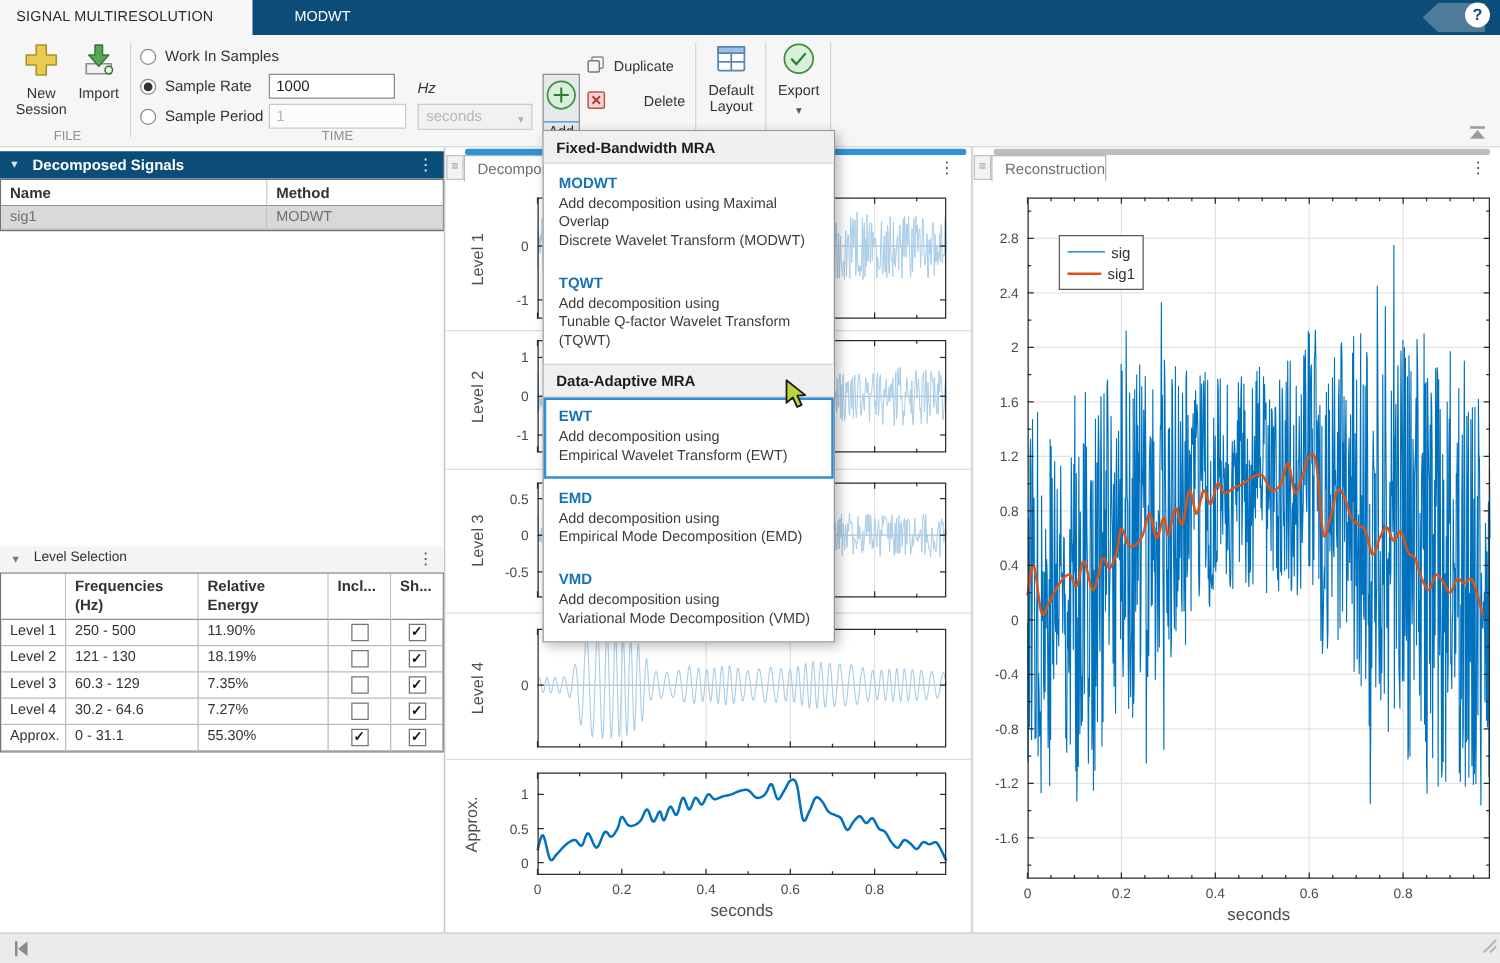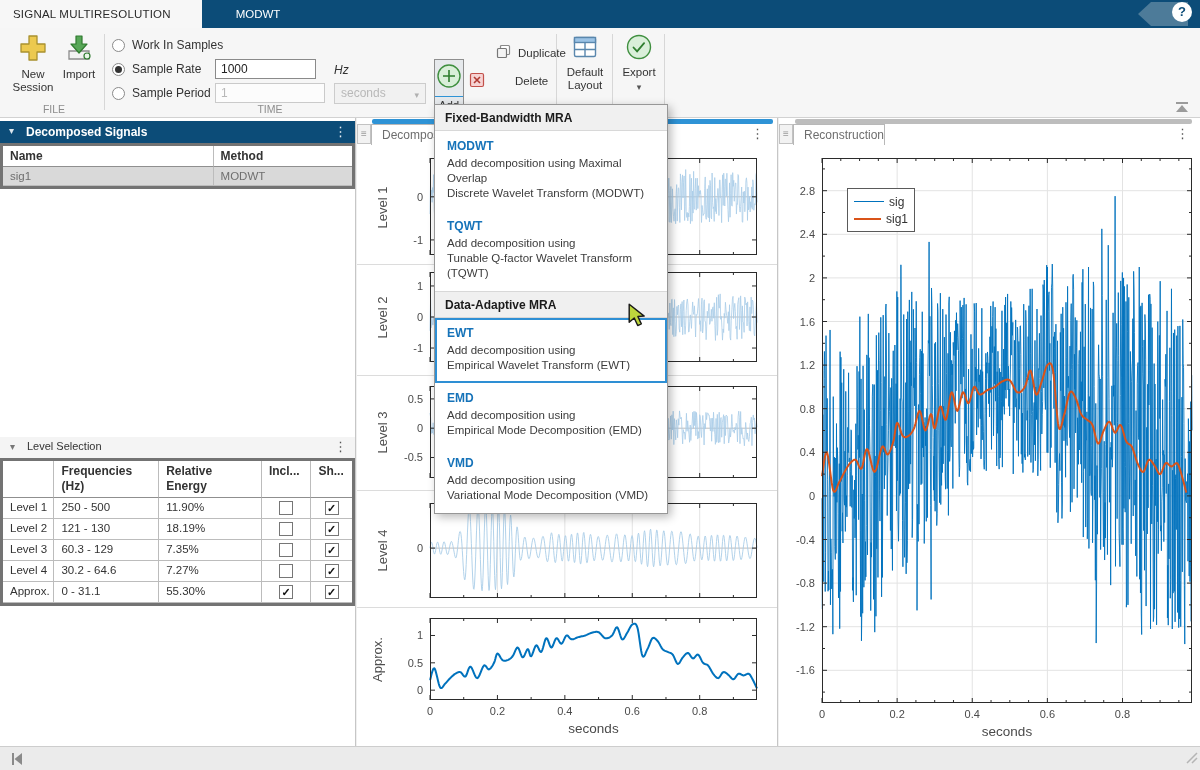--- a/index.html
+++ b/index.html
@@ -58,21 +58,21 @@
 
   
   .ds-header { position:absolute; left:0; top:121px; width:355px; height:22px; background:#0c4c78; color:#fff; }
   .ds-header .tri { position:absolute; left:9px; top:4px; font-size:10px; color:#dbe6ee; }
   .ds-header .ttl { position:absolute; left:26px; top:4px; font-size:12px; font-weight:bold; }
   .ds-header .kebab { color:#e8eef3; right:8px; top:4px; }
   .ls-header { position:absolute; left:0; top:437px; width:355px; height:21px; background:#f4f4f4; color:#333; }
   .ls-header .tri { position:absolute; left:10px; top:4px; font-size:10px; color:#777; }
   .ls-header .ttl { position:absolute; left:27px; top:3px; font-size:11px; }
   .ls-header .kebab { right:8px; top:3px; }
-  .mtable { position:absolute; border:3px solid #737373; background:#fff; font-size:11.5px; color:#333; }
+  .mtable { position:absolute; border:1px solid #737373; background:#fff; font-size:11.5px; color:#333; }
   .mtr { display:flex; }
   .mtd { border-right:1px solid #bcbcbc; border-bottom:1px solid #bcbcbc; padding:3px 7px; overflow:hidden; white-space:nowrap; }
   .mtd:last-child { border-right:none; }
   .mtr.hdr .mtd { font-weight:bold; font-size:12px; border-bottom:1px solid #8f8f8f; background:#fff; }
   .mtr.selrow .mtd { background:#d9d9d9; color:#6f6f6f; }
   .cbx { width:14px; height:14px; border:1px solid #767676; background:#fff; display:inline-block;
          text-align:center; line-height:13px; font-size:11px; font-weight:bold; color:#111; }
   .cellcenter { display:flex; justify-content:center; align-items:center; }
 
   
@@ -162,21 +162,21 @@
         <svg width="26" height="26" viewBox="0 0 26 26">
           <circle cx="13" cy="13" r="11" fill="#d9efd9" stroke="#3f8f3f" stroke-width="1.4"></circle>
           <path d="M13 7v12M7 13h12" stroke="#2e7d2e" stroke-width="1.6"></path>
         </svg>
       </span>
       <span class="divline"></span>
       <span class="lbl">Add</span>
       <span class="caret-glyph">▾</span>
     </div>
 
-    <div class="small-btn" style="left:496px;top:16px;">
+    <div class="small-btn" style="left:469px;top:16px;">
       <span class="ic">
         <svg width="16" height="16" viewBox="0 0 16 16">
           <rect x="4.5" y="1.5" width="9" height="9" rx="1" fill="#fff" stroke="#8a8a8a" stroke-width="1.2"></rect>
           <rect x="1.5" y="4.5" width="9" height="9" rx="1" fill="#f4f4f4" stroke="#777" stroke-width="1.2"></rect>
         </svg>
       </span>
       <span>Duplicate</span>
     </div>
     <div class="small-btn" style="left:469px;top:44px;gap:24px;">
       <span class="ic">

